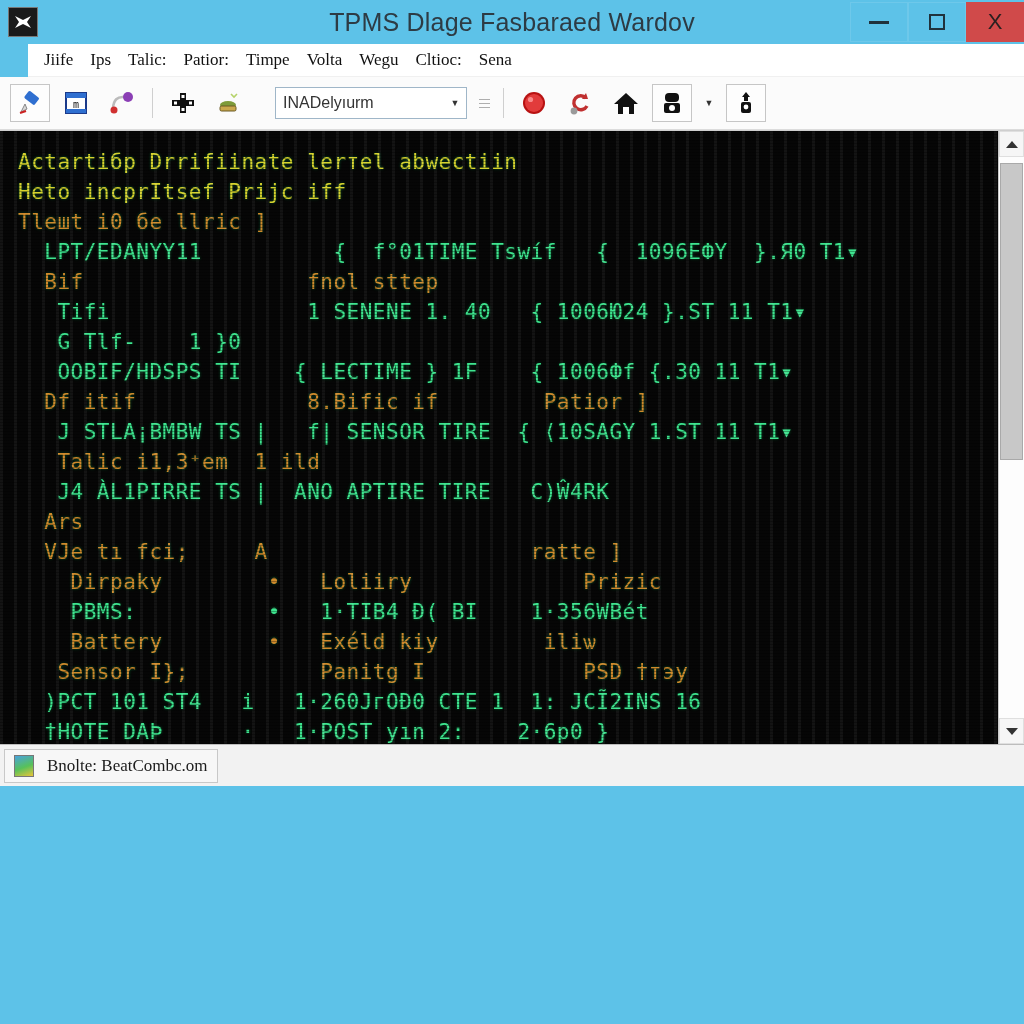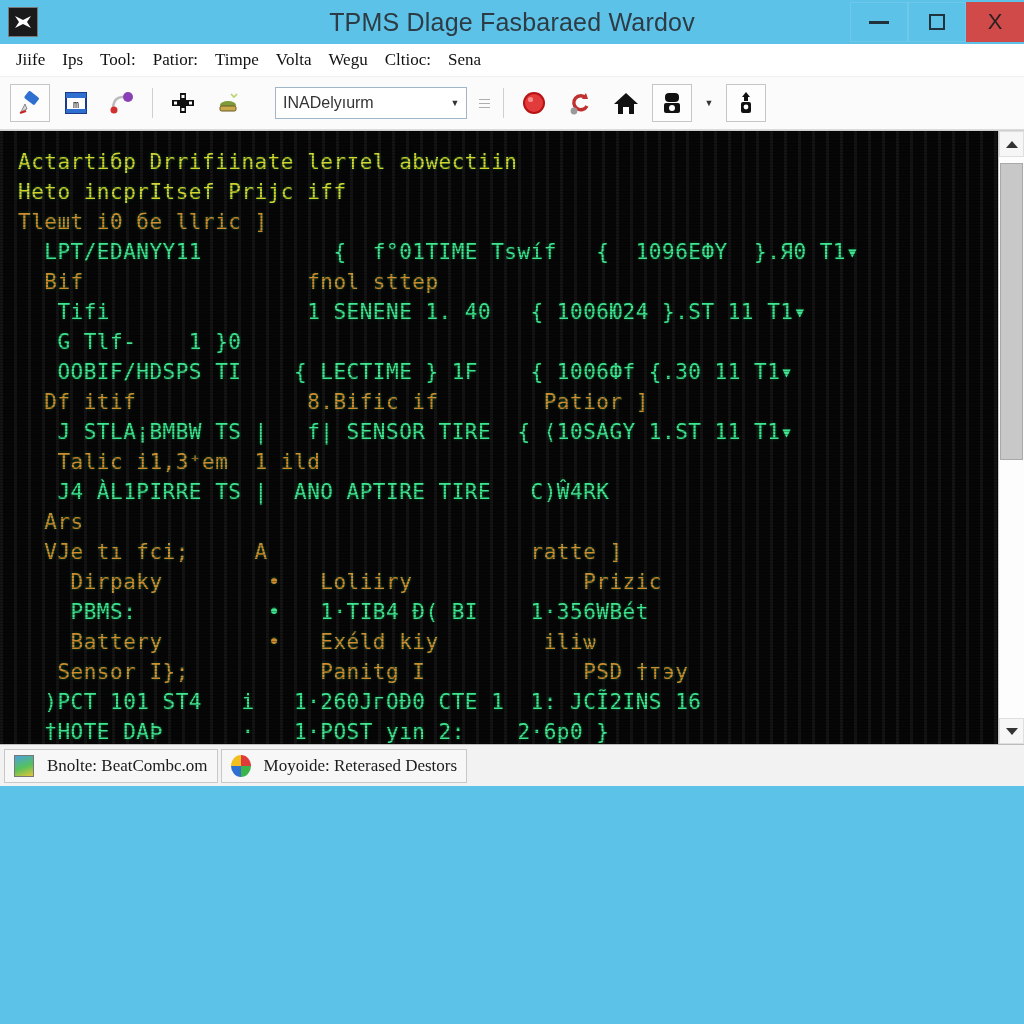--- a/index.html
+++ b/index.html
@@ -51,20 +51,21 @@
   .glyph-min{display:block;width:20px;height:3px;background:#20323c;}
   .glyph-max{display:block;width:16px;height:16px;border:2.5px solid #20323c;box-sizing:border-box;}
 
   
   .menubar{
     flex:0 0 32px;height:32px;
     background:#ffffff;
     display:flex;align-items:center;
     padding-left:16px;gap:17px;
     border-bottom:1px solid #f0f0f0;
+    margin-left:28px;
   }
   .menu-item{
     font-size:17px;color:#111;
     font-family:"Liberation Serif", serif;
     white-space:nowrap;
   }
 
   
   .toolbar{
     flex:0 0 52px;height:52px;background:#fbfbfb;
@@ -192,21 +193,21 @@
       </div>
       <div class="win-btn close">
         <span>X</span>
       </div>
     </div>
   </div>
 
   <div class="menubar">
     <div class="menu-item">Jiife</div>
     <div class="menu-item">Ips</div>
-    <div class="menu-item">Tool:</div>
+    <div class="menu-item">Talic:</div>
     <div class="menu-item">Patior:</div>
     <div class="menu-item">Timpe</div>
     <div class="menu-item">Volta</div>
     <div class="menu-item">Wegu</div>
     <div class="menu-item">Cltioc:</div>
     <div class="menu-item">Sena</div>
   </div>
 
   <div class="toolbar">
 
@@ -357,20 +358,16 @@
         <span class="vs-arrow down"></span>
       </div>
     </div>
   </div>
 
   <div class="statusbar">
     <div class="task">
       <span class="task-ico ico-a"></span>
       <span class="task-label">Bnolte: BeatCombc.om</span>
     </div>
-    <div class="task">
-      <span class="task-ico ico-b"></span>
-      <span class="task-label">Moyoide: Reterased Destors</span>
-    </div>
   </div>
 
   <div class="footer-strip"></div>
 </div>
 
 </body></html>

